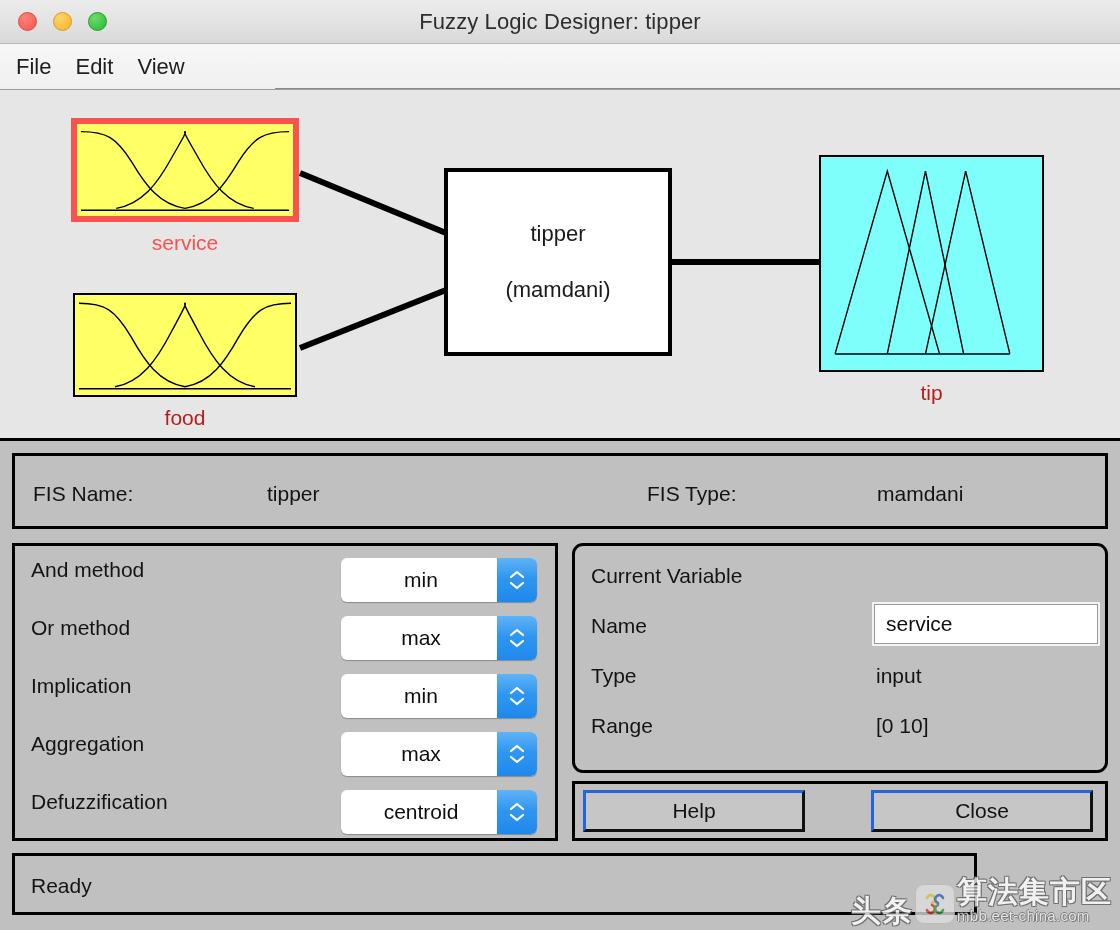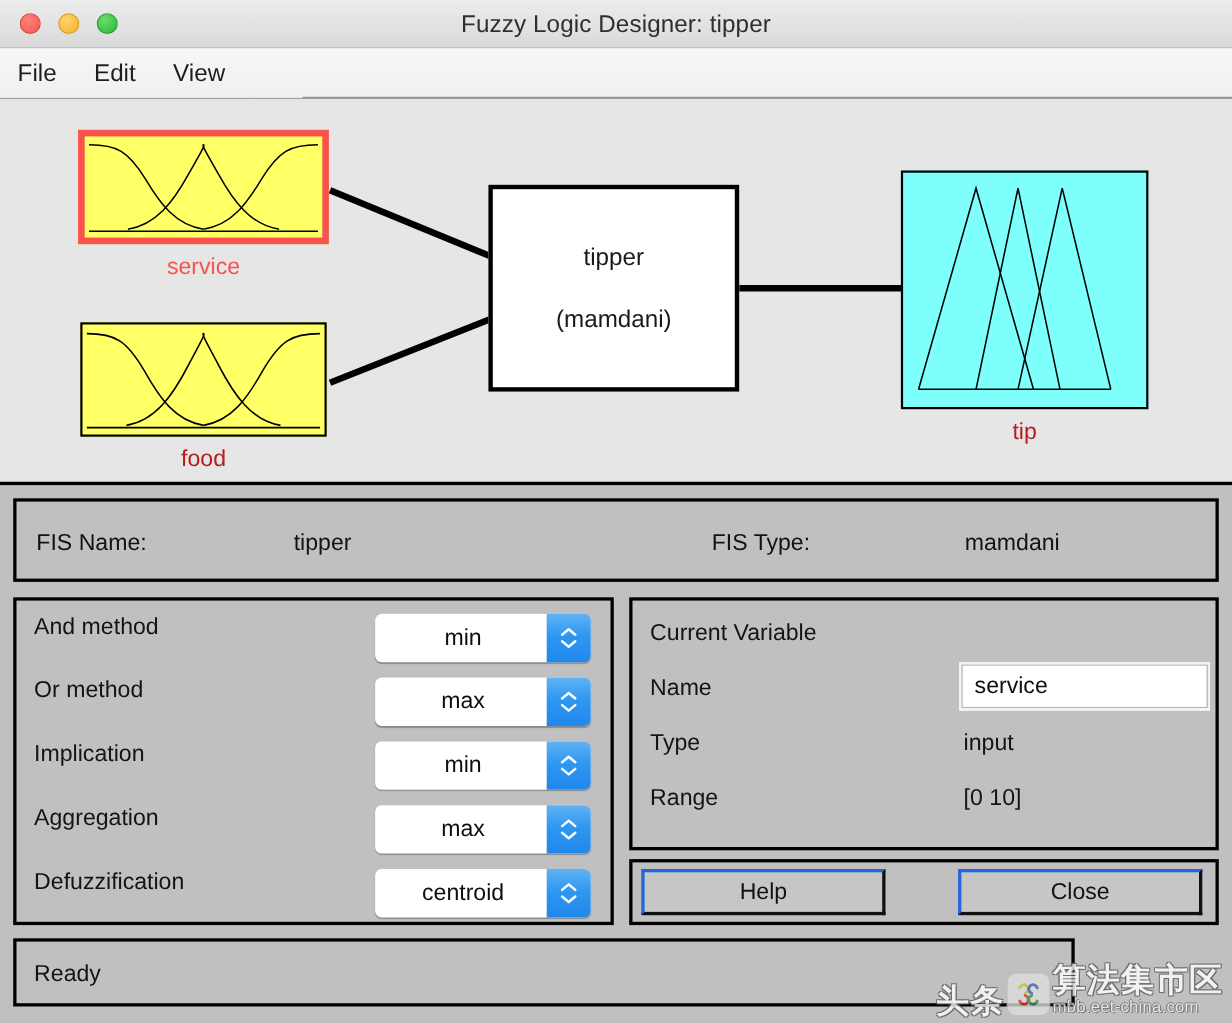--- a/index.html
+++ b/index.html
@@ -35,21 +35,21 @@
   
   .menubar {
     position: absolute; left: 0; top: 44px; width: 1120px; height: 46px;
     background: linear-gradient(180deg, #f7f7f7 0%, #f0f0f0 100%);
     border-bottom: 1px solid #9e9e9e;
   }
   .menubar::after {
     content: ""; position: absolute; left: 275px; right: 0; bottom: 0; height: 1px;
     background: #8a8a8a;
   }
-  .menu-items { display: flex; align-items: center; height: 100%; padding-left: 16px; gap: 34px; }
+  .menu-items { display: flex; align-items: center; height: 100%; padding-left: 16px; gap: 24px; }
   .menu-item { font-size: 22px; color: #1e1e1e; cursor: default; }
 
   
   .canvas {
     position: absolute; left: 0; top: 90px; width: 1120px; height: 348px;
     background: #e6e6e6;
   }
   .wires { position: absolute; left: 0; top: 0; width: 1120px; height: 348px; }
 
   .fisbox { position: absolute; }
@@ -89,21 +89,21 @@
   }
   .group {
     position: absolute;
     background: #c0c0c0;
     border: 3px solid #000;
   }
   .fisrow { left: 12px; top: 12px; width: 1096px; height: 76px; }
   .fisrow .cell { position: absolute; font-size: 21px; color: #131313; top: 26px; }
 
   .leftpanel  { left: 12px; top: 102px; width: 546px; height: 298px; }
-  .rightpanel { left: 572px; top: 102px; width: 536px; height: 230px; }
+  .rightpanel { left: 572px; top: 102px; width: 536px; height: 230px; border-radius: 11px; }
   .buttonpanel{ left: 572px; top: 340px; width: 536px; height: 60px; }
   .statusbar  { left: 12px; top: 412px; width: 965px; height: 62px; }
 
   .prow { position: absolute; left: 16px; width: 514px; height: 48px; display: flex; }
   .prow .plabel { font-size: 21px; color: #141414; width: 310px; }
 
   
   .stepper {
     position: relative; width: 196px; height: 44px;
     border-radius: 6px;

